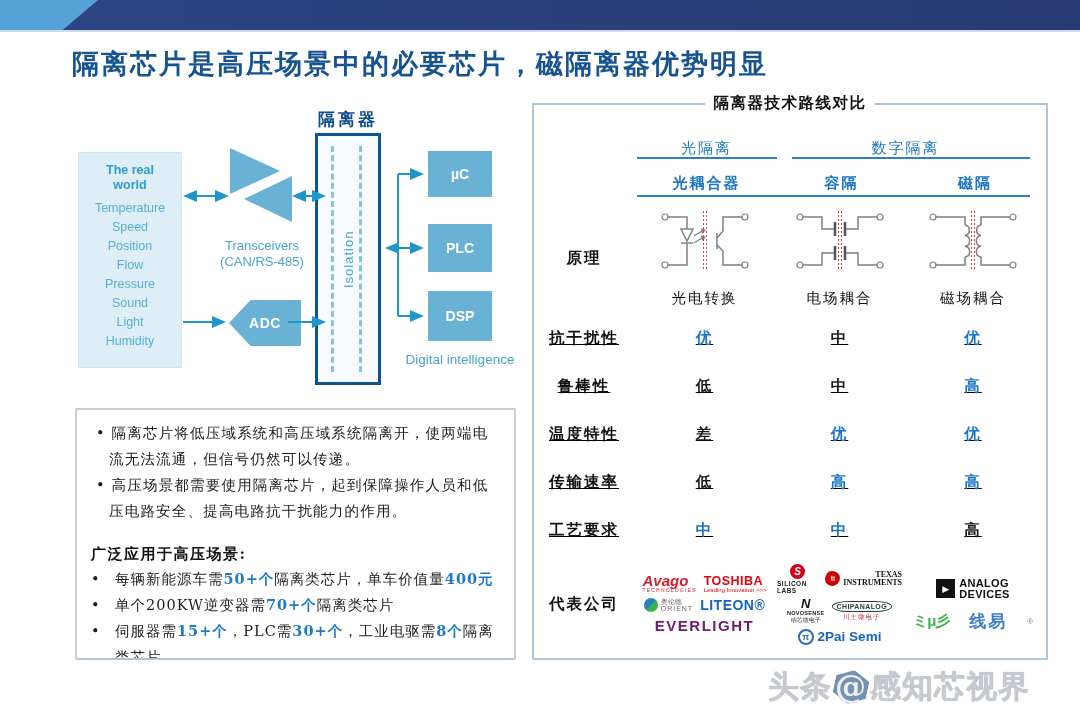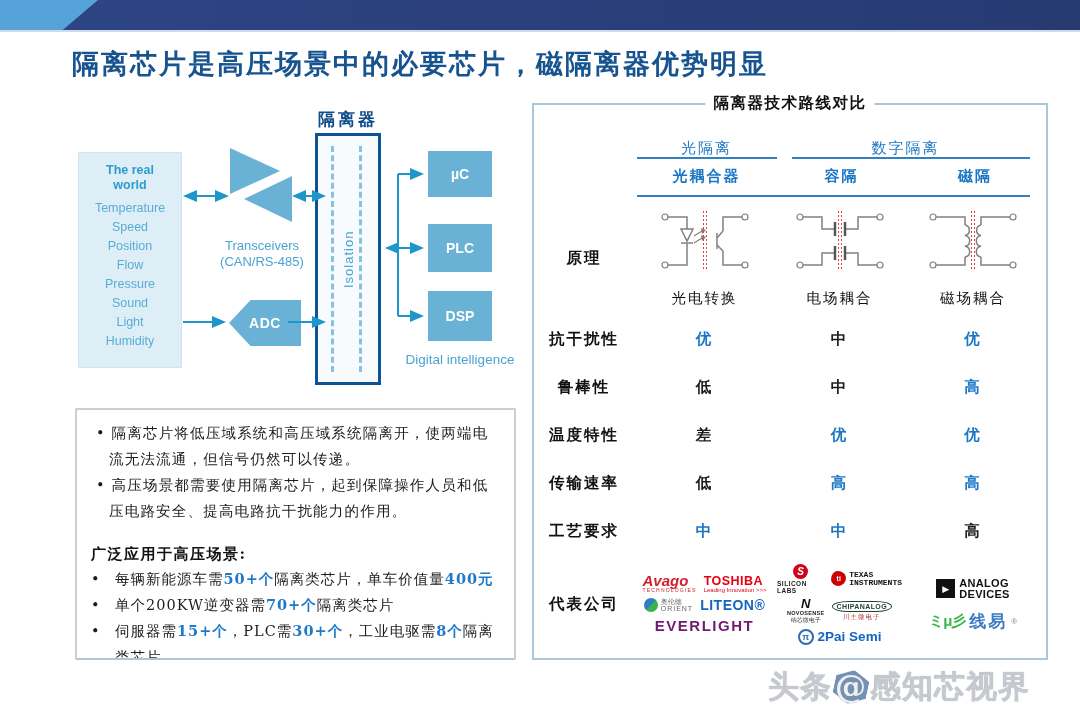--- a/index.html
+++ b/index.html
@@ -49,35 +49,35 @@
   .app-bullet .hl{color:#1e79c8;font-weight:bold;}
 
   
   .cmp{position:absolute;left:532px;top:103px;width:516px;height:557px;border:2px solid #a9c8de;box-sizing:border-box;background:#fff;}
   .cmp-title{position:absolute;top:-12px;left:50%;transform:translateX(-50%);background:#fff;padding:0 8px;white-space:nowrap;
              font-size:15.5px;font-weight:bold;color:#111;letter-spacing:1.5px;font-family:"DejaVu Serif","Liberation Serif",serif;}
   .gh{position:absolute;top:34px;text-align:center;font-size:15px;font-weight:normal;color:#1b76c5;letter-spacing:2px;}
   .gh1{left:100px;width:145px;} .gh2{left:245px;width:253px;}
   .hline{position:absolute;height:0;border-top:2px solid #2f7fc1;}
   .u1{left:103px;width:140px;top:52px;} .u2{left:258px;width:238px;top:52px;}
-  .sh{position:absolute;top:62px;text-align:center;font-size:15px;font-weight:bold;color:#1b76c5;letter-spacing:2px;}
+  .sh{position:absolute;top:69px;text-align:center;font-size:15px;font-weight:bold;color:#1b76c5;letter-spacing:2px;}
   .sh0{left:100px;width:145px;} .sh1{left:245px;width:125px;} .sh2{left:370px;width:142px;}
   .ufull{left:103px;width:393px;top:90px;}
   .t-row{display:flex;margin:0 0 0 2px;}
   .t-label{width:96px;flex:none;text-align:center;font-size:15.5px;font-weight:bold;color:#111;letter-spacing:2px;
            font-family:"DejaVu Serif","Liberation Serif",serif;}
   .t-cell{text-align:center;font-size:15.5px;font-weight:bold;color:#1c1c1c;letter-spacing:2px;
           font-family:"DejaVu Serif","Liberation Serif",serif;}
   .t-cell.c0{width:145px;} .t-cell.c1{width:125px;} .t-cell.c2{width:142px;}
   .t-cell.hl{color:#1b76c5;}
   .principle-row{margin-top:104px;align-items:center;}
   .schem-cell{text-align:center;} .schem-cell.w0{width:145px;} .schem-cell.w1{width:125px;} .schem-cell.w2{width:142px;}
   .schem{width:96px;height:64px;}
   .schem-caption{margin-top:12px;font-size:14.5px;color:#111;letter-spacing:2px;font-family:"DejaVu Serif","Liberation Serif",serif;}
-  .attr-row{height:22px;margin-bottom:26px;align-items:flex-end;}
+  .attr-row{height:22px;margin-bottom:26px;align-items:flex-start;text-decoration:underline;}
   #attr-rows{margin-top:20px;}
   .comp-row{margin-top:-14px;height:100px;align-items:center;}
   .comp-cell{display:flex;flex-direction:column;justify-content:center;align-items:center;}
   .comp-cell.w0{width:145px;} .comp-cell.w1{width:125px;} .comp-cell.w2{width:142px;}
   .logo-line{display:flex;align-items:center;justify-content:center;gap:7px;margin:2px 0;}
 
   
   .avago-name{font-size:15px;font-weight:bold;font-style:italic;color:#d22030;line-height:13px;}
   .avago-sub{font-size:5px;color:#d22030;letter-spacing:1.2px;}
   .toshiba-name{font-size:12.5px;font-weight:bold;color:#e60012;letter-spacing:.5px;line-height:12px;}
@@ -87,36 +87,36 @@
   .orient-cn{font-size:7px;color:#666;line-height:7px;} .orient-en{font-size:7px;color:#666;letter-spacing:1px;}
   .liteon-name{font-size:14px;font-weight:bold;color:#1565c0;letter-spacing:.5px;}
   .everlight-name{font-size:15px;font-weight:bold;color:#701a75;letter-spacing:1.5px;}
   .silabs{display:flex;flex-direction:column;align-items:center;}
   .silabs-icon{width:15px;height:15px;border-radius:50%;background:#d0021b;color:#fff;font-size:10px;font-weight:bold;font-style:italic;
                display:flex;align-items:center;justify-content:center;line-height:15px;}
   .silabs-name{font-size:6.5px;font-weight:bold;color:#222;letter-spacing:.5px;margin-top:1px;}
   .ti{display:flex;align-items:center;gap:3px;}
   .ti-icon{width:15px;height:15px;background:#c00;border-radius:45% 55% 50% 50%/55% 45% 55% 45%;color:#fff;font-size:7px;font-weight:bold;
            display:flex;align-items:center;justify-content:center;}
-  .ti-text{font-size:8px;font-weight:bold;color:#111;line-height:8px;font-family:Liberation Mono, monospace;}
+  .ti-text{font-size:8px;font-weight:bold;color:#111;line-height:8px;font-family:Liberation Serif, serif;text-align:right;}
   .novo{display:flex;flex-direction:column;align-items:center;}
   .novo-n{font-size:13px;font-weight:bold;color:#111;line-height:12px;font-style:italic;}
   .novo-name{font-size:5.5px;font-weight:bold;color:#222;letter-spacing:.3px;}
   .novo-sub{font-size:6px;color:#444;}
   .chip{display:flex;flex-direction:column;align-items:center;}
   .chip-name{font-size:7px;font-weight:bold;color:#20402f;border:1px solid #20402f;border-radius:50%/90%;padding:1px 4px;letter-spacing:.4px;}
   .chip-sub{font-size:6.5px;color:#c03030;margin-top:1px;letter-spacing:1px;}
   .twopai{display:flex;align-items:center;gap:4px;}
   .twopai-icon{width:16px;height:16px;border:2px solid #2b6cb8;border-radius:50%;color:#2b6cb8;font-size:9px;font-weight:bold;
                display:flex;align-items:center;justify-content:center;box-sizing:border-box;}
   .twopai-name{font-size:13.5px;font-weight:bold;color:#1565c0;}
   .adi{display:flex;align-items:center;gap:4px;}
   .adi-icon{width:19px;height:19px;background:#111;color:#fff;font-size:9px;display:flex;align-items:center;justify-content:center;}
   .adi-text{font-size:11px;font-weight:bold;color:#111;line-height:11px;letter-spacing:.3px;}
-  .xianyi{display:flex;align-items:center;gap:4px;margin-top:8px;}
+  .xianyi{display:flex;align-items:center;gap:20px;margin-top:8px;}
   .xy-glyph{font-size:15px;font-weight:bold;color:#3cb54a;letter-spacing:-1px;}
   .xy-name{font-size:17px;font-weight:bold;color:#3b7cc4;letter-spacing:2px;}
   .xy-reg{font-size:8px;color:#888;vertical-align:super;}
 
   
   .source{position:absolute;left:75px;top:678px;font-size:12.5px;color:#3a3a3a;letter-spacing:1px;
           font-family:"DejaVu Serif","Liberation Serif",serif;}
   .watermark{position:absolute;right:50px;top:666px;font-size:31px;font-weight:bold;color:#c6cad0;
              text-shadow:0 0 1px #9aa0a8;letter-spacing:1px;white-space:nowrap;font-family:"DejaVu Serif","Liberation Serif",serif;}
   .wm-at-wrap{position:relative;display:inline-block;width:38px;text-align:center;}

